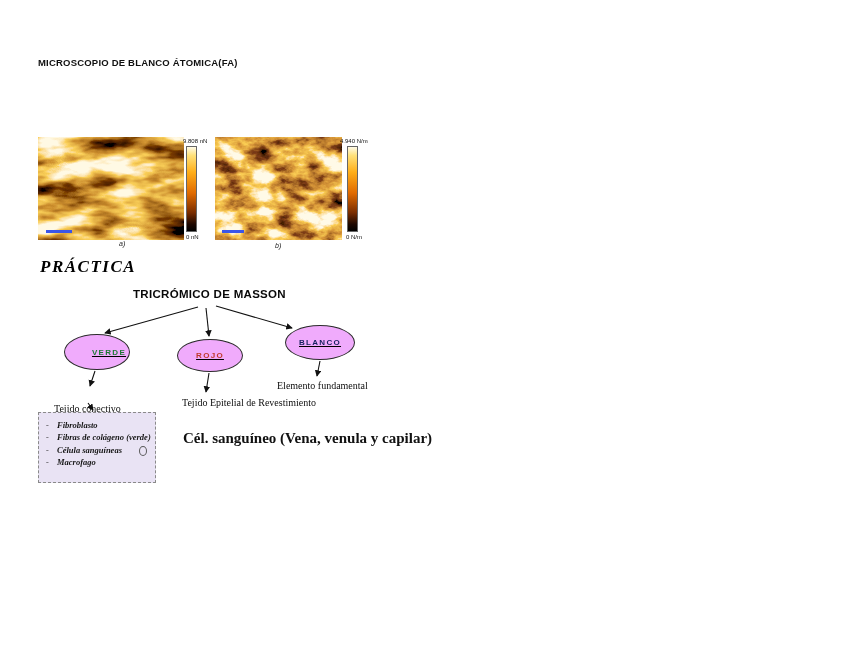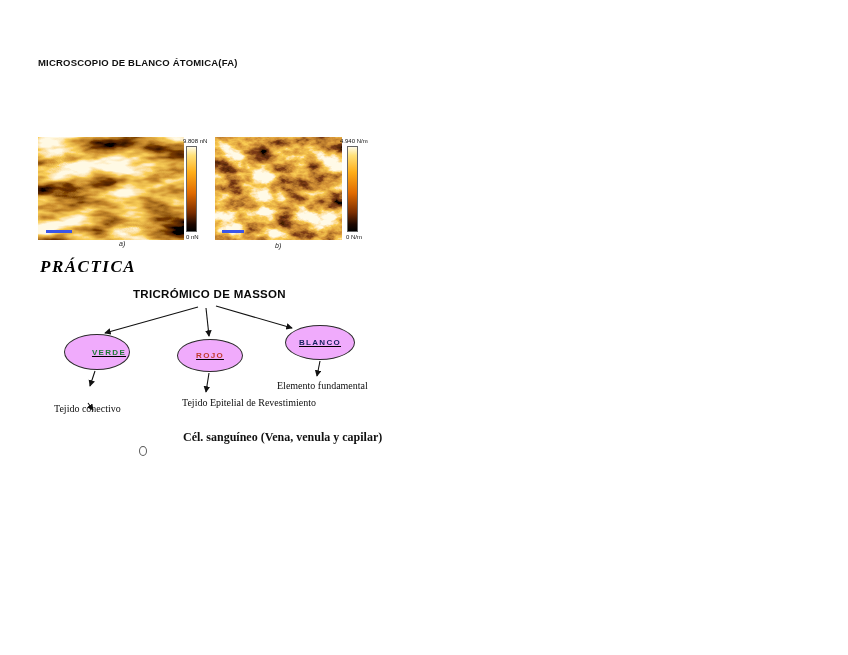--- a/index.html
+++ b/index.html
@@ -39,21 +39,21 @@
 
   .conn-box { position:absolute; left:38px; top:412px; width:118px; min-height:71px;
               background:#e9e3f4; border:1px dashed #8a8a8a; padding:6px 4px 6px 7px; }
   .conn-item { display:flex; font-family:"Liberation Serif", serif; font-style:italic; font-weight:bold;
                font-size:8.5px; line-height:1.45; color:#161616; }
   .conn-item::before { content:"-"; width:11px; flex:none; }
   .circle-mark { position:absolute; left:139px; top:446px; width:8px; height:10px;
                  border:1px solid #5a5a5a; border-radius:50%; }
 
   .diagram-note { position:absolute; left:183px; top:430px; font-family:"Liberation Serif", serif;
-                  font-weight:bold; font-size:12px; color:#111; white-space:nowrap; }
+                  font-weight:bold; font-size:15px; color:#111; white-space:nowrap; }
 
   .arrow-overlay { position:absolute; left:0; top:0; width:848px; height:655px; pointer-events:none; }
 </style>
 </head>
 <body>
 
 <div class="page">
 
   <div class="abs notes-title">MICROSCOPIO DE BLANCO ÁTOMICA(FA)</div>
 
@@ -126,17 +126,23 @@
     <span class="node-label" style="color: rgb(191, 58, 43);">ROJO</span>
   </div>
   <div class="node node-blanco">
     <span class="node-label" style="color: rgb(21, 32, 94);">BLANCO</span>
   </div>
 
   <div class="result result-verde">Tejido conectivo</div>
   <div class="result result-rojo">Tejido Epitelial de Revestimiento</div>
   <div class="result result-blanco">Elemento fundamental</div>
 
+  <div class="conn-box">
+    <div class="conn-item">Fibroblasto</div>
+    <div class="conn-item">Fibras de colágeno (verde)</div>
+    <div class="conn-item">Célula sanguíneas</div>
+    <div class="conn-item">Macrofago</div>
+  </div>
   <div class="circle-mark"></div>
 
   <div class="diagram-note">Cél. sanguíneo (Vena, venula y capilar)</div>
 
 </div>
 
 </body></html>

